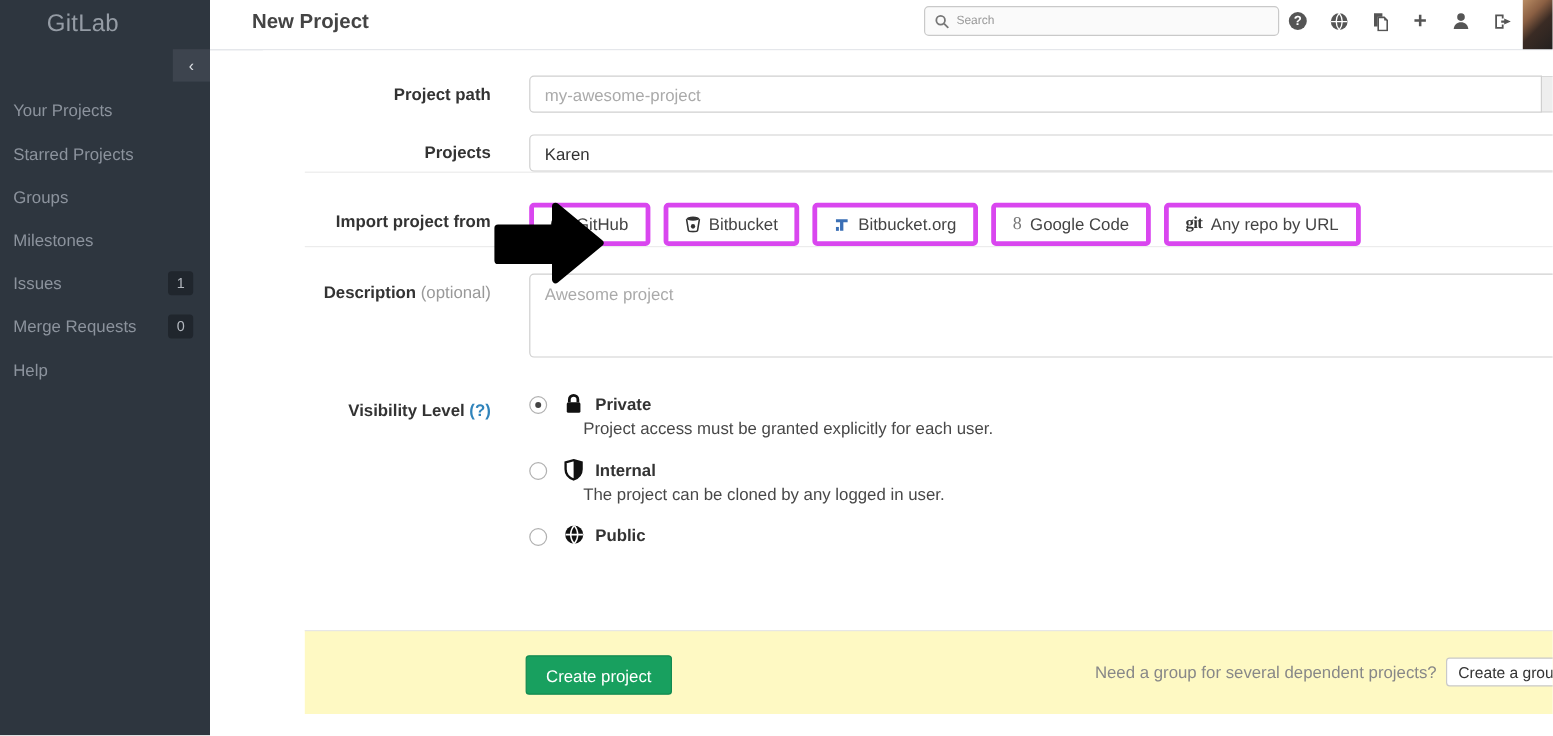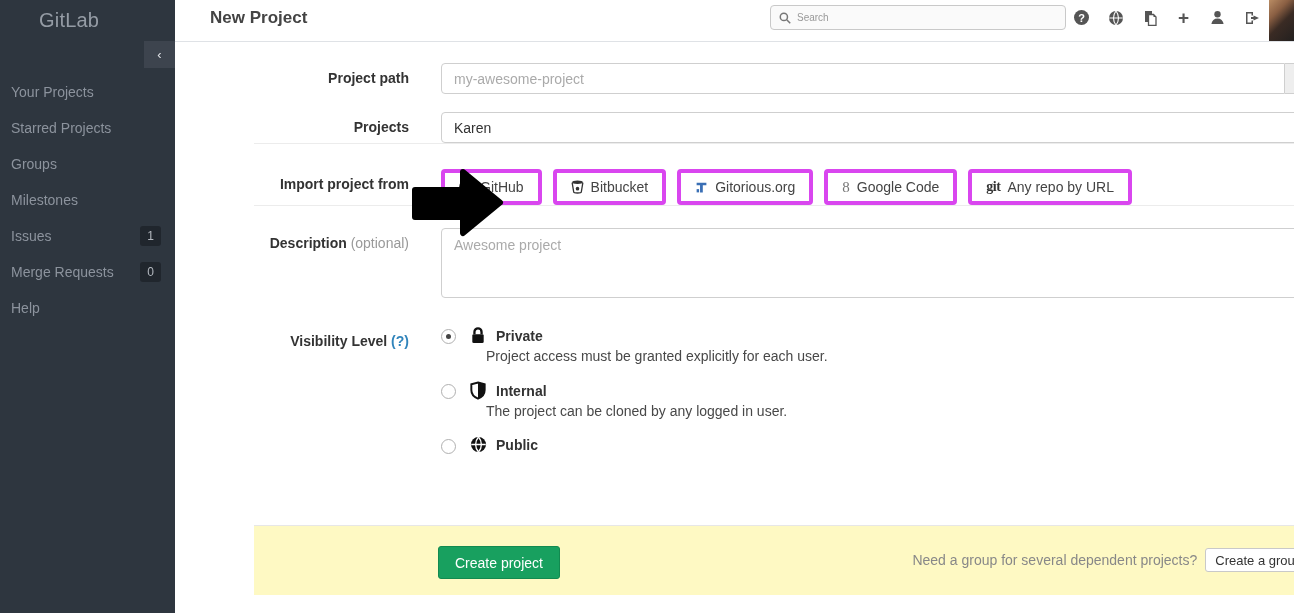--- a/index.html
+++ b/index.html
@@ -216,21 +216,21 @@
               </span>
               <span>Bitbucket</span>
             </button>
             <button class="imp-btn">
               <span style="display:flex;">
                 <svg width="13" height="13" viewBox="0 0 16 16">
                     <path d="M2 2h12v3.2H9.6V14H6.2V5.2H2z" fill="#3a6fb5"></path>
                     <rect x="2" y="10" width="3" height="4" fill="#3a6fb5"></rect>
                   </svg>
               </span>
-              <span>Gitorious.org</span>
+              <span>Bitbucket.org</span>
             </button>
             <button class="imp-btn">
               <span class="glyph-8">8</span>
               <span>Google Code</span>
             </button>
             <button class="imp-btn">
               <span class="glyph-git">git</span>
               <span>Any repo by URL</span>
             </button>
           </div>

